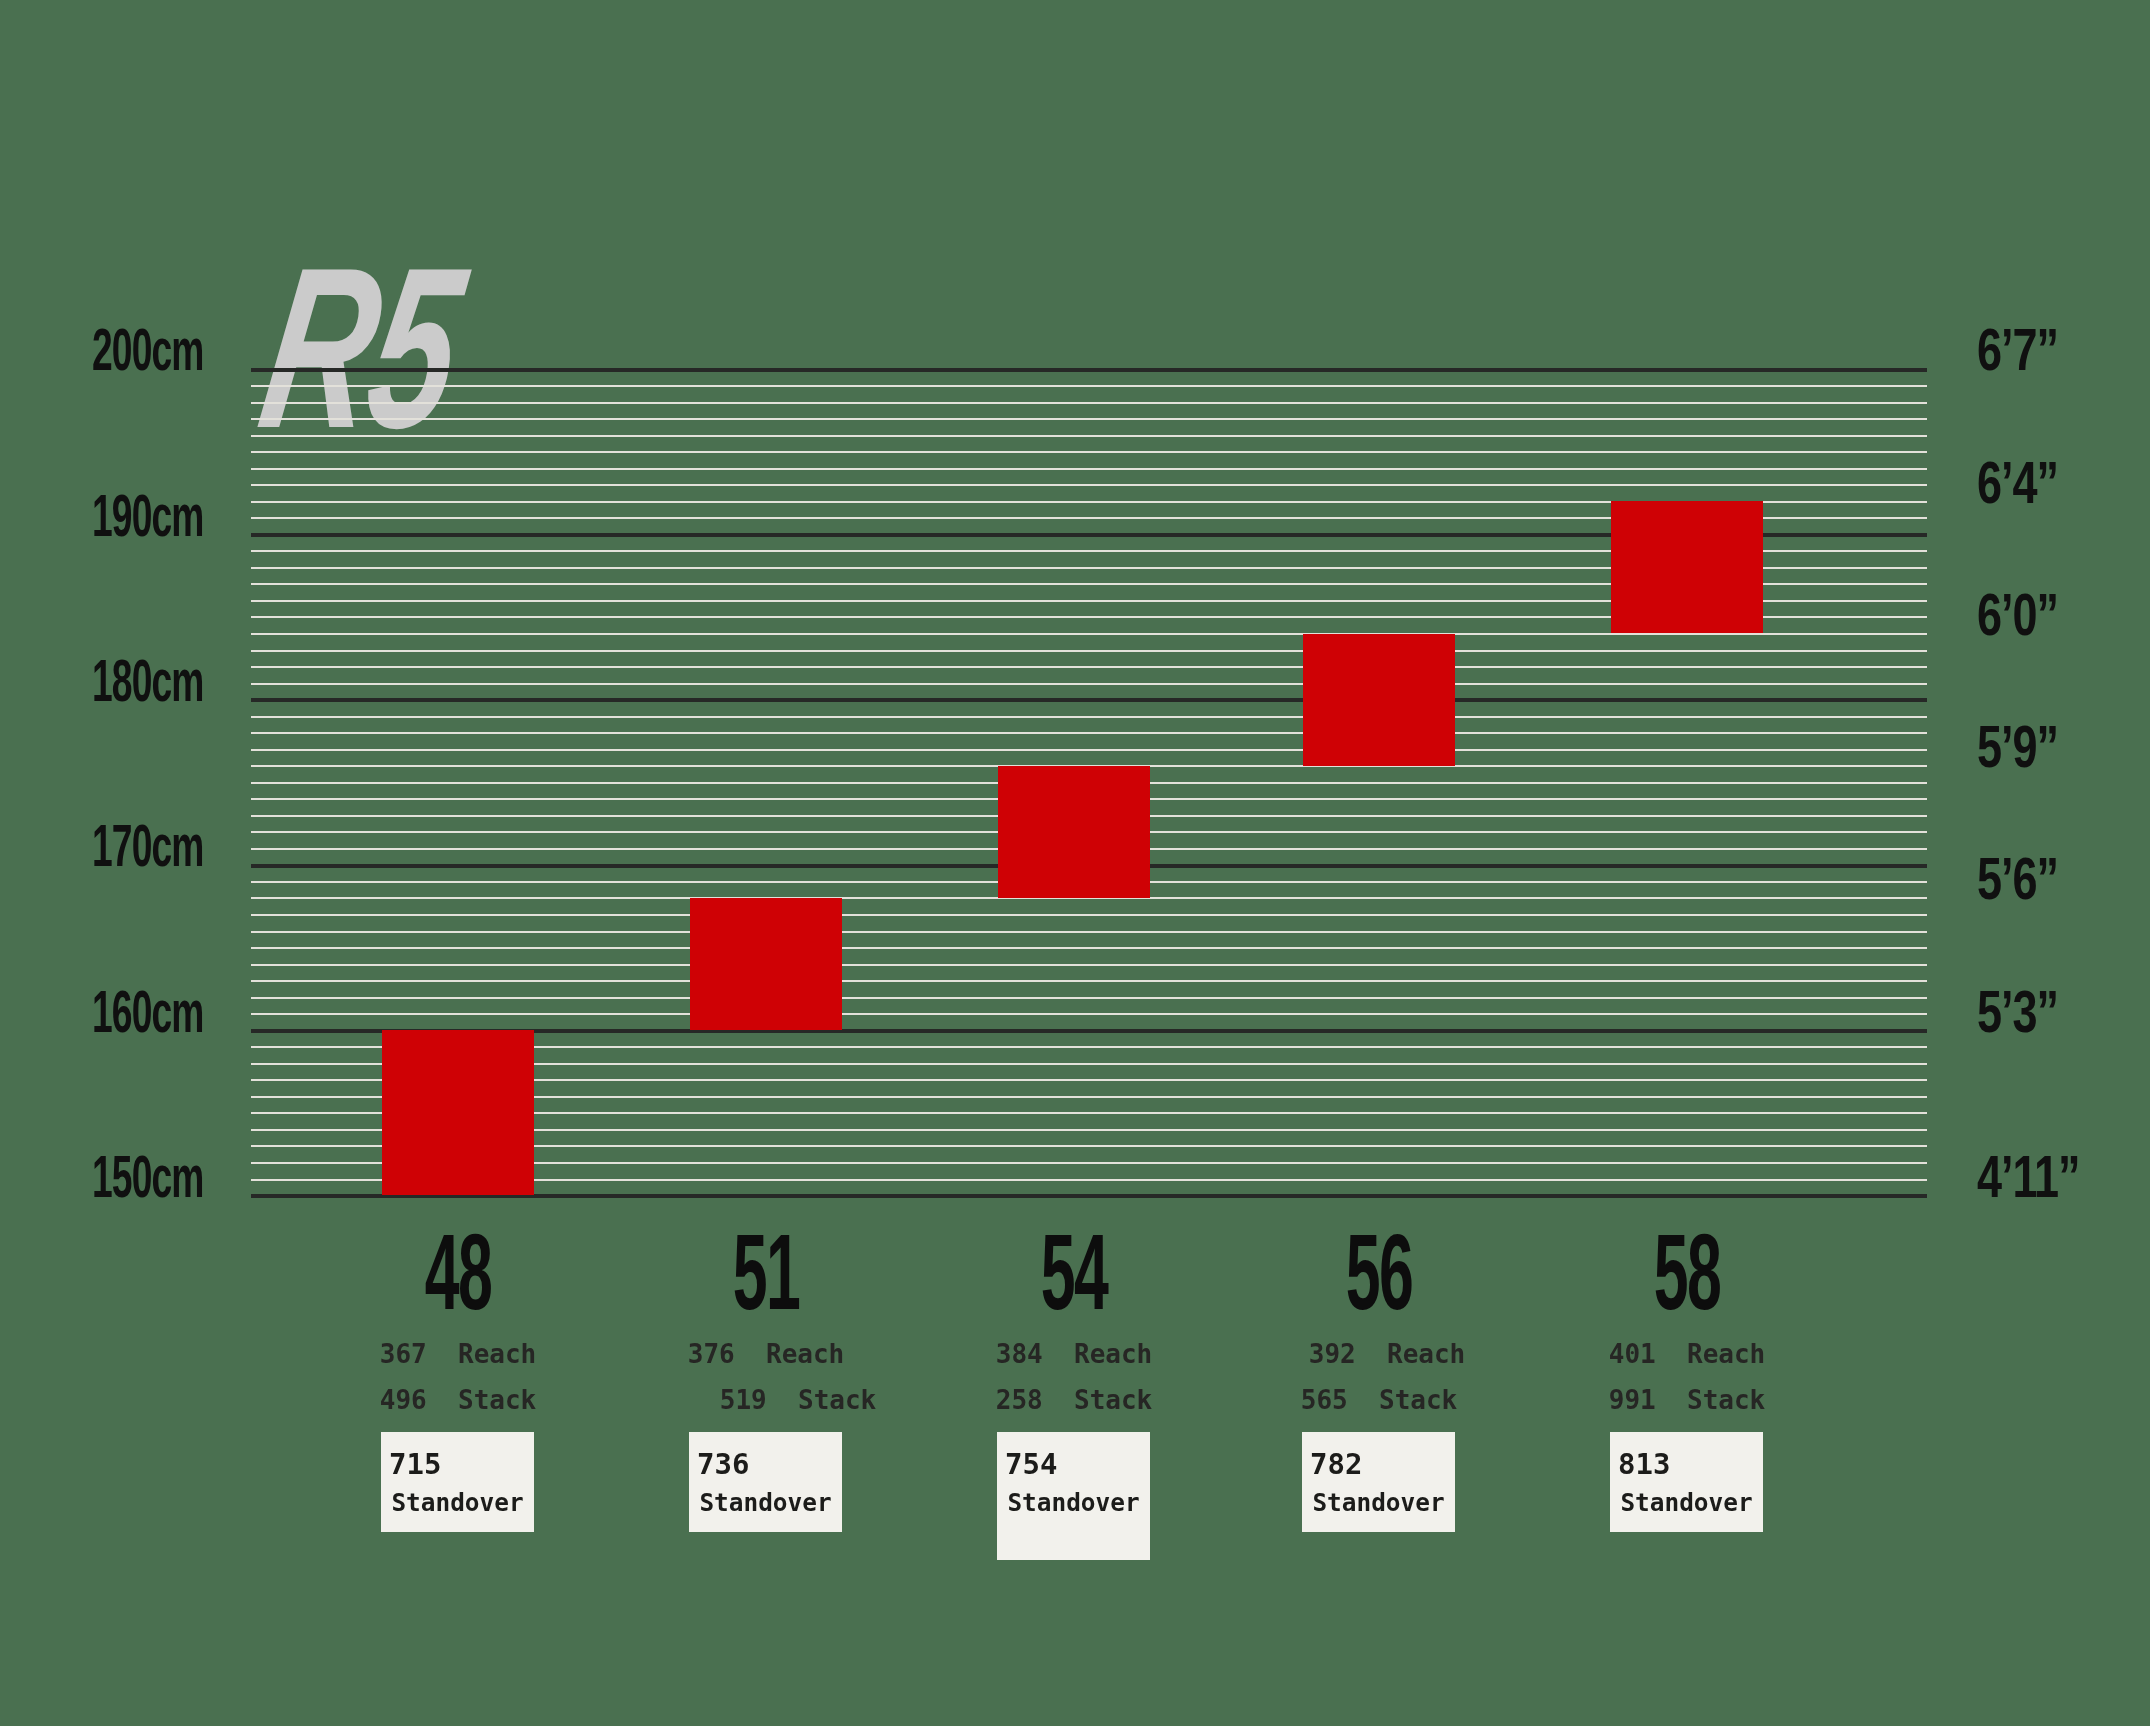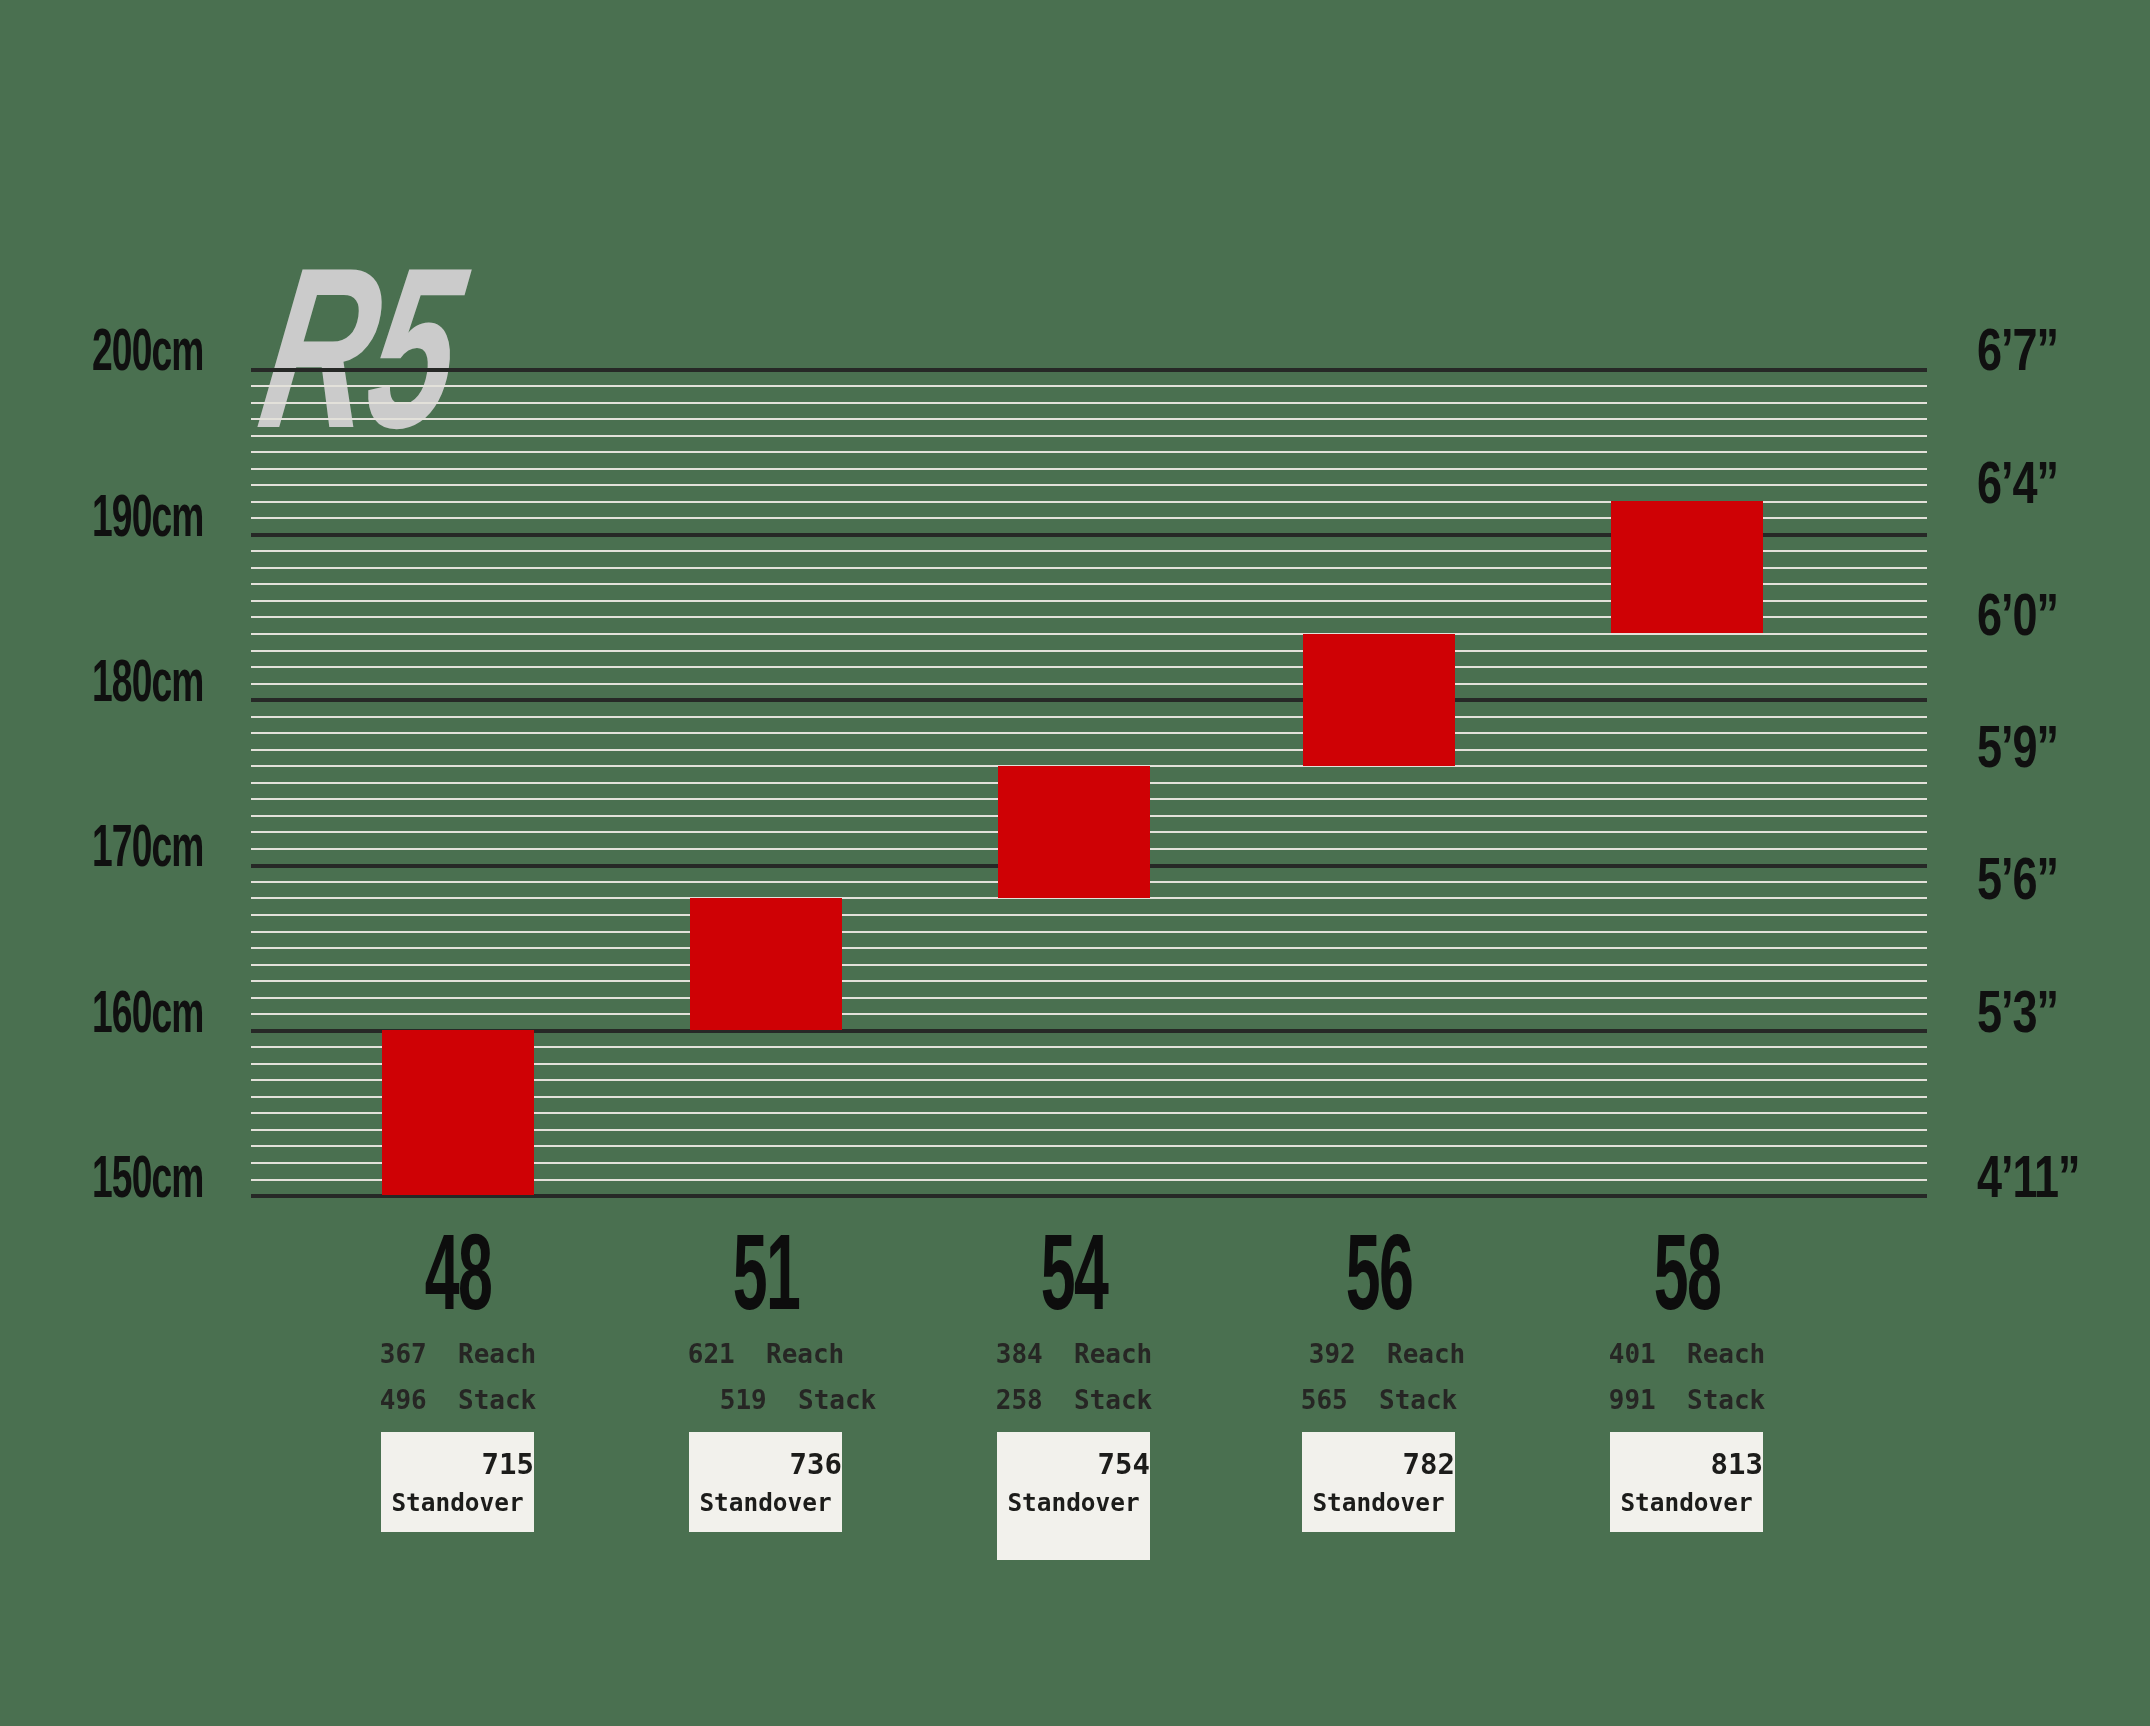--- a/index.html
+++ b/index.html
@@ -16,21 +16,21 @@
   .tick.left{left:92px;transform-origin:left center;transform:scaleX(0.62);}
   .tick.right{left:1977px;transform-origin:left center;transform:scaleX(0.75);}
   .block{position:absolute;background:#cf0105;z-index:5;}
   .size-num{position:absolute;font-weight:700;font-size:108px;line-height:108px;color:#0d0d0d;
         letter-spacing:-2.9px;transform-origin:center bottom;transform:translateX(-50%) scaleX(0.58);
         z-index:6;white-space:nowrap;}
   .spec{position:absolute;font-family:"DejaVu Sans Mono",monospace;font-weight:700;
         font-size:26px;line-height:32px;color:#262624;white-space:pre;
         transform:translateX(-50%);z-index:6;}
   .sobox{position:absolute;background:#f2f1ec;z-index:6;}
-  .soval{position:absolute;left:0;width:100%;top:16px;text-align:right;
+  .soval{position:absolute;left:8px;width:100%;top:16px;text-align:left;
         font-family:"DejaVu Sans Mono",monospace;font-weight:700;font-size:29px;line-height:33px;color:#1c1c1a;}
   .solab{position:absolute;left:0;width:100%;top:56px;text-align:center;
         font-family:"DejaVu Sans Mono",monospace;font-weight:700;font-size:24.4px;line-height:29px;color:#1c1c1a;}
 </style>
 </head>
 <body>
 
 <div class="stage">
   <div class="logo">R5</div>
   <div id="chart"></div>
@@ -101,21 +101,21 @@
     <div class="block" style="left: 382px; width: 152px; top: 1030px; height: 165px;"></div>
     <div class="size-num" style="left: 458px; top: 1218px;">48</div>
     <div class="spec" style="left: 458px; top: 1338px;">367  Reach</div>
     <div class="spec" style="left: 458px; top: 1384px;">496  Stack</div>
     <div class="sobox" style="left: 381px; width: 153px; top: 1432px; height: 100px;">
       <div class="soval">715</div>
       <div class="solab">Standover</div>
     </div>
     <div class="block" style="left: 690px; width: 152px; top: 898px; height: 132px;"></div>
     <div class="size-num" style="left: 766px; top: 1218px;">51</div>
-    <div class="spec" style="left: 766px; top: 1338px;">621  Reach</div>
+    <div class="spec" style="left: 766px; top: 1338px;">376  Reach</div>
     <div class="spec" style="left: 766px; top: 1384px; margin-left: 32px;">519  Stack</div>
     <div class="sobox" style="left: 689px; width: 153px; top: 1432px; height: 100px;">
       <div class="soval">736</div>
       <div class="solab">Standover</div>
     </div>
     <div class="block" style="left: 998px; width: 152px; top: 766px; height: 132px;"></div>
     <div class="size-num" style="left: 1074px; top: 1218px;">54</div>
     <div class="spec" style="left: 1074px; top: 1338px;">384  Reach</div>
     <div class="spec" style="left: 1074px; top: 1384px;">258  Stack</div>
     <div class="sobox" style="left: 997px; width: 153px; top: 1432px; height: 128px;">

